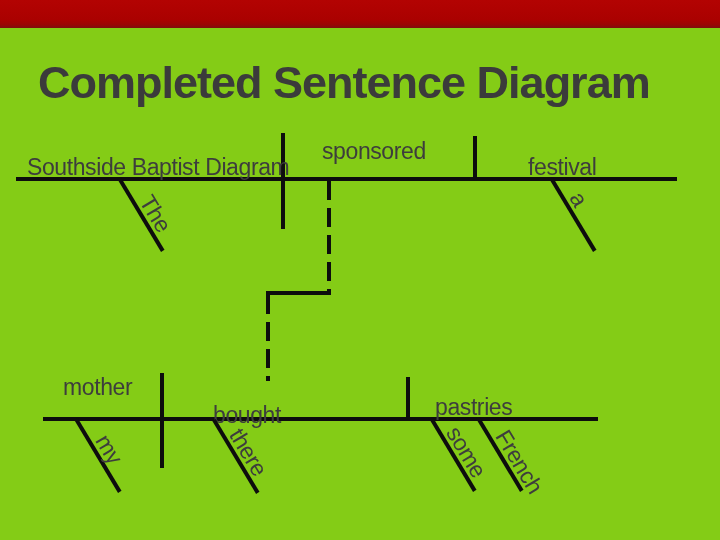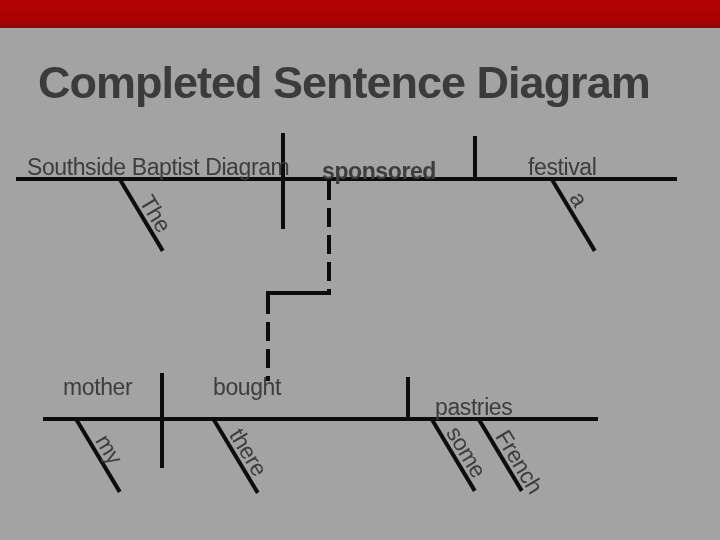--- a/index.html
+++ b/index.html
@@ -3,21 +3,21 @@
 <meta charset="utf-8">
 <style>
   :root{
     --ink:#0d0d0d;
     --text:#3d3d3d;
   }
   html,body{margin:0;padding:0;background:#fff;}
   .slide{
     position:relative;
     width:720px;height:540px;
-    background:#a3a3a3;
+    background:#84cc16;
     overflow:hidden;
     font-family:"Liberation Sans", sans-serif;
     color:var(--text);
   }
   .accent-bar{
     position:absolute;left:0;top:0;width:720px;height:28px;
     background:linear-gradient(180deg,#b30302 0%,#aa0100 72%,#9a0504 88%,#7e0d0d 100%);
   }
   .slide-title{
     position:absolute;left:38px;top:60px;
@@ -60,40 +60,40 @@
 
   <div class="accent-bar"></div>
 
   <div class="slide-title">Completed Sentence Diagram</div>
 
   <div class="hline" style="left:16px;top:177px;width:661px;"></div>
   <div class="vline" style="left:281px;top:133px;height:96px;"></div>
   <div class="vline" style="left:473px;top:136px;height:44px;"></div>
 
   <div class="word" style="left:27px;top:156px;">Southside Baptist Diagram</div>
-  <div class="word" style="left:322px;top:160px;font-weight:bold;">sponsored</div>
+  <div class="word" style="left:322px;top:140px;">sponsored</div>
   <div class="word" style="left:504px;top:156px;margin-left:24px;">festival</div>
 
   <div class="diag" style="left:119px;top:176px;">
     <span class="dlabel" style="left:30px;">The</span>
   </div>
   <div class="diag" style="left:551px;top:176px;">
     <span class="dlabel" style="left:26px;">a</span>
   </div>
 
   <div class="vdash" style="left:327px;top:181px;height:112px;"></div>
   <div class="hline" style="left:266px;top:291px;width:65px;"></div>
   <div class="vdash" style="left:266px;top:295px;height:86px;"></div>
 
   <div class="hline" style="left:43px;top:417px;width:555px;"></div>
   <div class="vline" style="left:160px;top:373px;height:95px;"></div>
   <div class="vline" style="left:406px;top:377px;height:44px;"></div>
 
   <div class="word" style="left:63px;top:376px;">mother</div>
-  <div class="word" style="left:213px;top:376px;">bought</div>
+  <div class="word" style="left:213px;top:404px;">bought</div>
   <div class="word" style="left:435px;top:396px;">pastries</div>
 
   <div class="diag" style="left:76px;top:417px;">
     <span class="dlabel" style="left:28px;">my</span>
   </div>
   <div class="diag" style="left:214px;top:418px;">
     <span class="dlabel" style="left:20px;">there</span>
   </div>
   <div class="diag" style="left:431px;top:416px;">
     <span class="dlabel" style="left:20px;">some</span>

